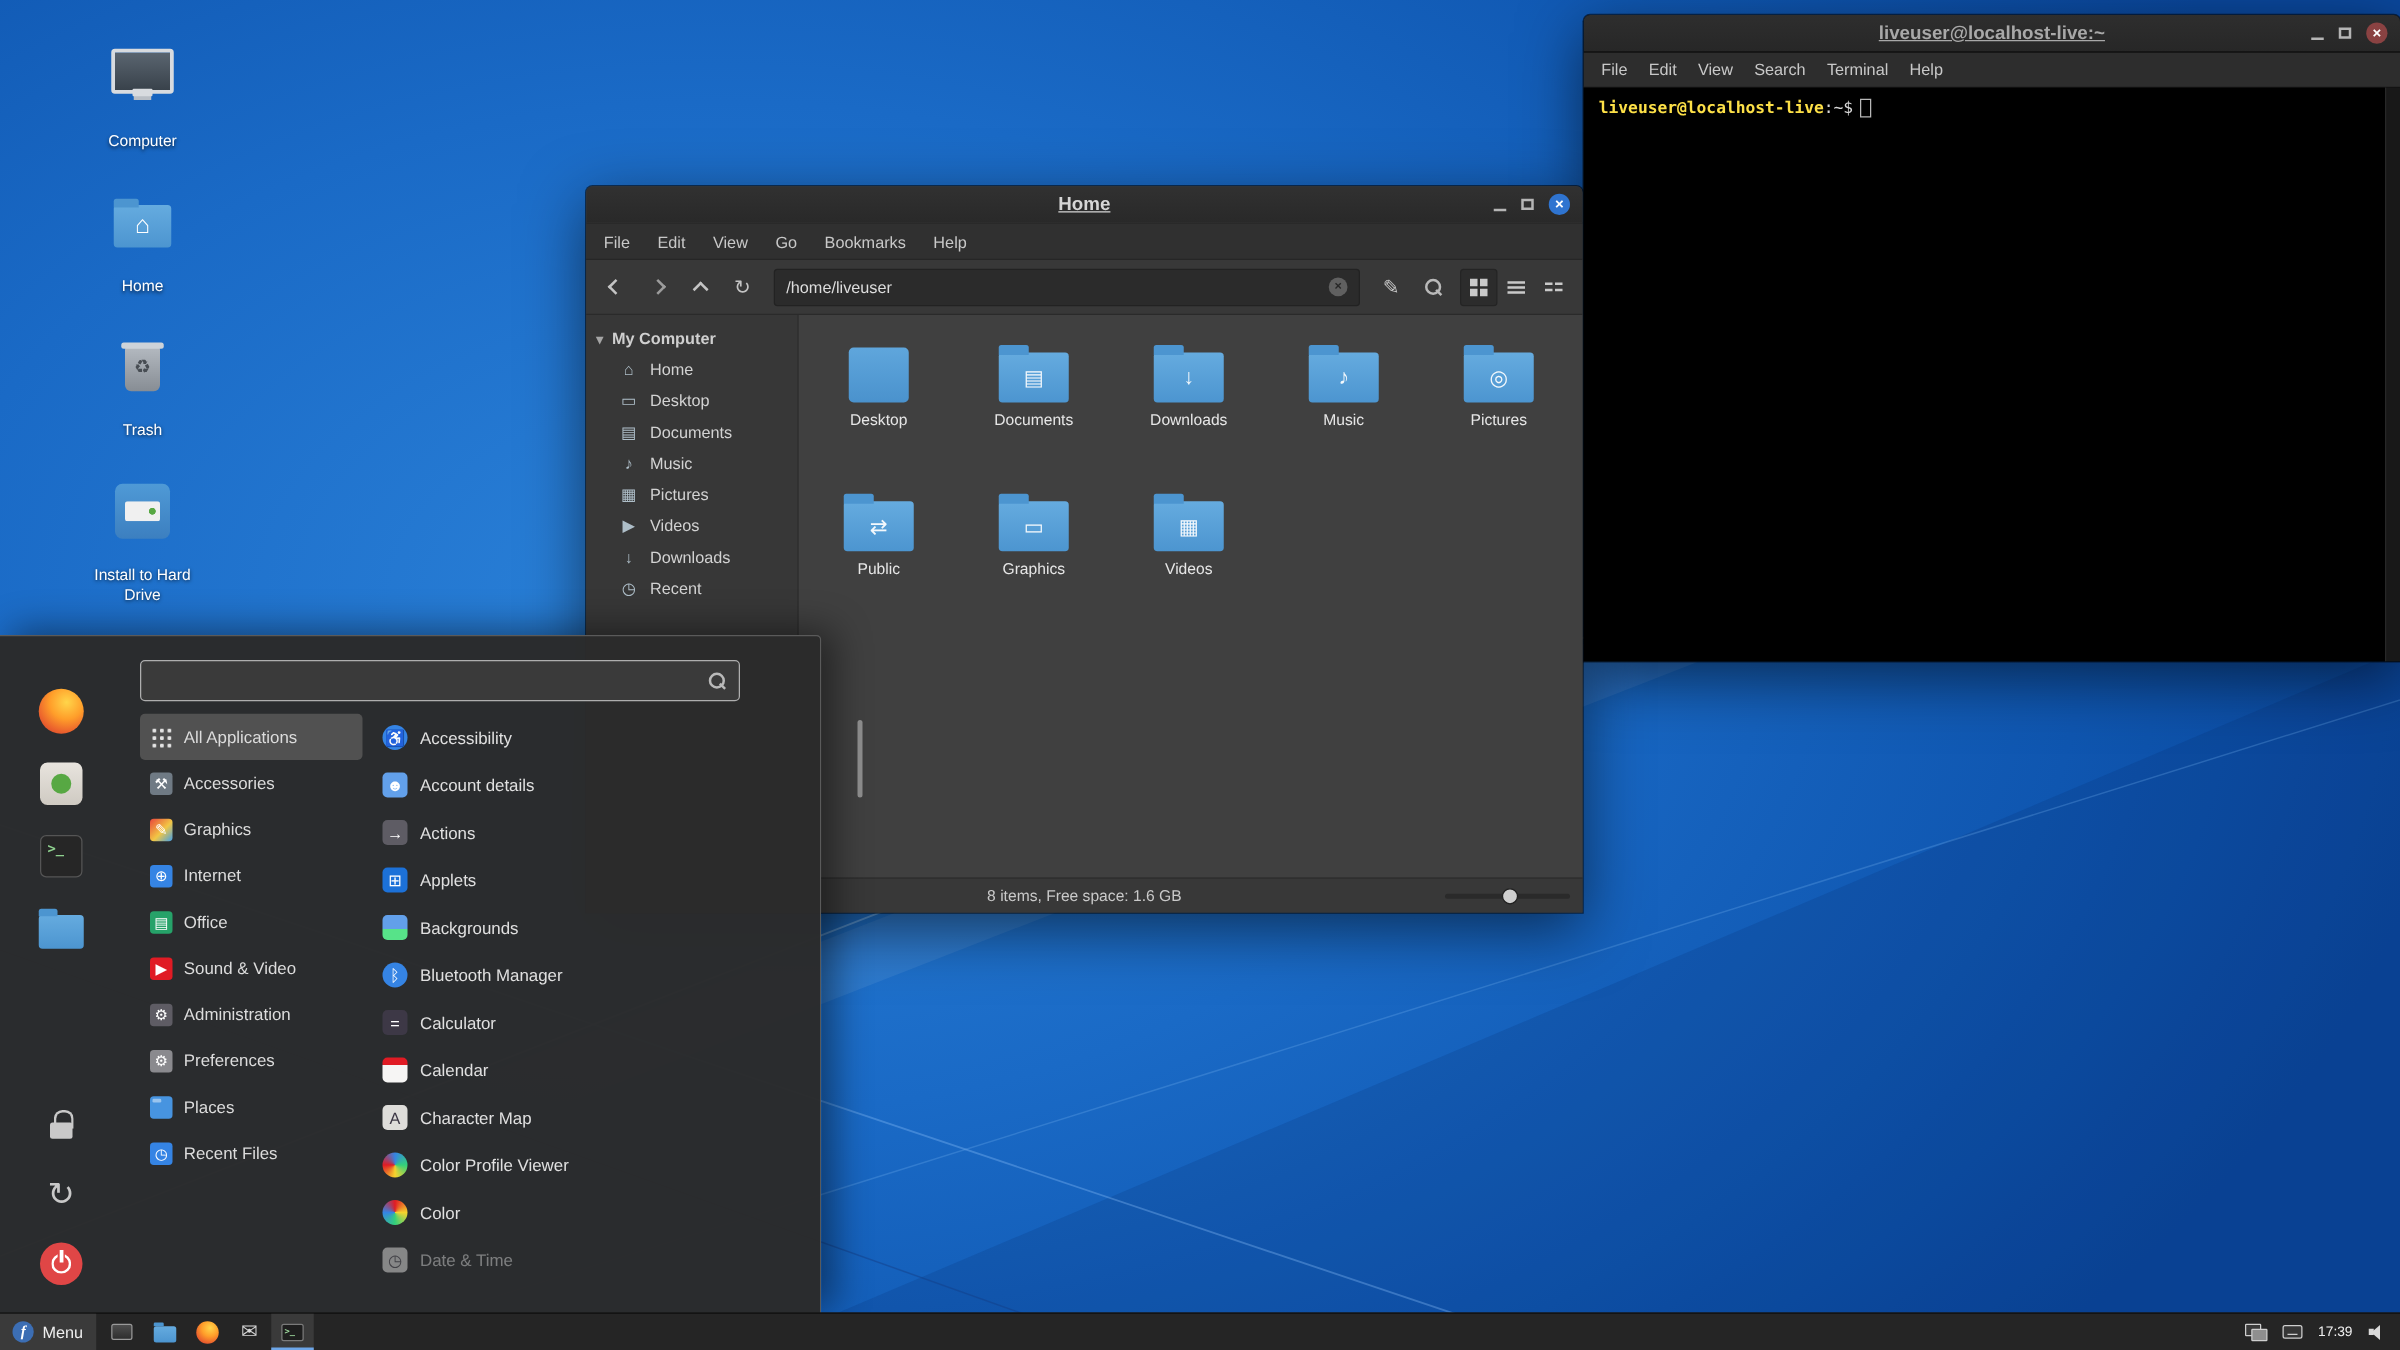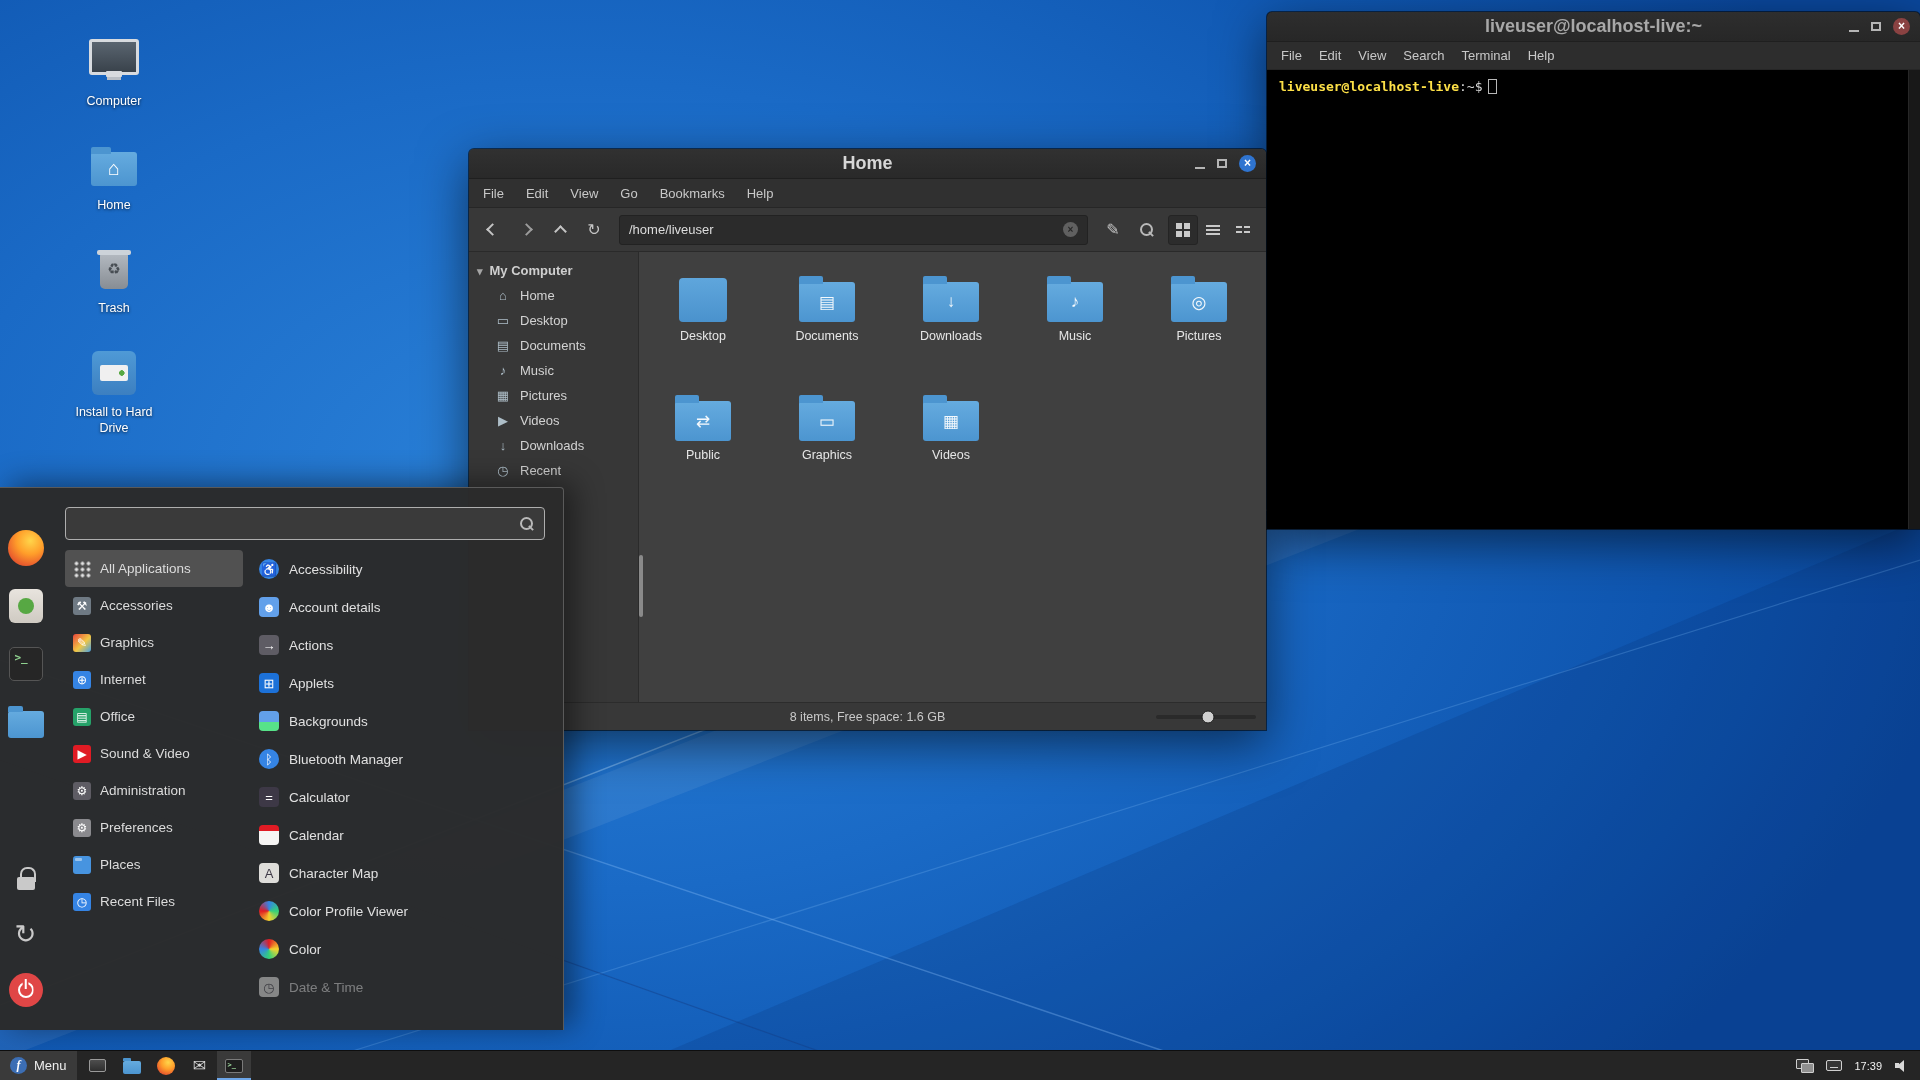--- a/index.html
+++ b/index.html
@@ -8,38 +8,38 @@
 
   
   #wallpaper { position:absolute; inset:0; z-index:0;
     background: radial-gradient(1400px 900px at 30% 45%, #2b82d9 0%, #1a6ac6 45%, #0f56b0 78%, #0a479c 100%); }
   #wallpaper svg { position:absolute; inset:0; }
 
   
   .desktop-icons { position:absolute; left:59px; top:36px; width:110px; display:flex; flex-direction:column; gap:30px; z-index:1; }
   .desk-item { display:flex; flex-direction:column; align-items:center; }
   .desk-art { position:relative; width:100%; height:56px; display:block; }
-  .desk-label { margin-top:2px; font-size:12.5px; color:#fff; text-align:center; text-shadow:0 1px 3px rgba(0,0,0,.7); width:92px; line-height:1.25; }
+  .desk-label { margin-top:14px; font-size:12.5px; color:#fff; text-align:center; text-shadow:0 1px 3px rgba(0,0,0,.7); width:92px; line-height:1.25; }
   .desk-item .emb { position:absolute; left:50%; transform:translateX(-50%); color:#fff; }
   .ic-computer .desk-art::before { content:""; position:absolute; left:50%; top:3px; transform:translateX(-50%); width:44px; height:30px; border:3px solid #d8dbdf; border-radius:3px; background:linear-gradient(#5a6570,#39424b); }
   .ic-computer .desk-art::after { content:""; position:absolute; left:50%; top:35px; transform:translateX(-50%); width:16px; height:6px; background:#d8dbdf; border-radius:1px; box-shadow:0 4px 0 -1px #b9bec5; }
   .ic-home-folder .desk-art::before { content:""; position:absolute; left:50%; top:12px; transform:translateX(-50%); width:46px; height:34px; background:linear-gradient(#65abdf,#4c95d0); border-radius:3px; }
   .ic-home-folder .desk-art::after { content:""; position:absolute; left:calc(50% - 23px); top:7px; width:20px; height:7px; background:#4c95d0; border-radius:2px 2px 0 0; }
   .ic-home-folder .emb { top:17px; font-size:20px; }
   .ic-trash .desk-art::before { content:""; position:absolute; left:50%; top:10px; transform:translateX(-50%); width:28px; height:36px; background:linear-gradient(#b4bac1,#878d94); border-radius:3px 3px 5px 5px; }
   .ic-trash .desk-art::after { content:""; position:absolute; left:50%; top:7px; transform:translateX(-50%); width:34px; height:5px; background:#cdd3d9; border-radius:2px; }
   .ic-trash .emb { top:17px; font-size:15px; color:#474d53; }
   .ic-installer .desk-art::before { content:""; position:absolute; left:50%; top:4px; transform:translateX(-50%); width:44px; height:44px; background:linear-gradient(#4f9ad6,#3c7fc0); border-radius:6px; }
   .ic-installer .desk-art::after { content:""; position:absolute; left:50%; top:18px; transform:translateX(-50%); width:28px; height:16px; border-radius:2px;
     background: radial-gradient(circle at 78% 50%, #57a843 2.5px, transparent 3px), #f0f0f0; }
 
   
   .window { position:absolute; border-radius:5px 5px 0 0; background:#3c3c3c; box-shadow:0 14px 50px rgba(0,0,0,.55), 0 0 0 1px rgba(0,0,0,.55); }
   .titlebar { height:30px; background:linear-gradient(#313131,#292929); border-bottom:1px solid #1f1f1f; border-radius:5px 5px 0 0; position:relative; display:flex; align-items:center; }
-  .title { position:absolute; left:0; right:0; text-align:center; font-size:18px; font-weight:bold; color:#d6d6d6; }
+  .title { position:absolute; left:0; right:0; text-align:center; font-size:15px; font-weight:bold; color:#d6d6d6;text-decoration:underline; }
   .win-btns { margin-left:auto; display:flex; align-items:center; gap:12px; padding-right:10px; position:relative; z-index:2; }
   .btn-min { width:10px; height:2px; background:#b5b5b5; margin-top:8px; }
   .btn-max { width:10px; height:9px; border:2px solid #b5b5b5; }
   .btn-close { width:17px; height:17px; border-radius:50%; color:#fff; font-size:12px; line-height:16px; text-align:center; font-weight:bold; }
   .menubar { display:flex; gap:22px; align-items:center; height:29px; padding:0 14px; font-size:13px; color:#c8c8c8; background:#303030; border-bottom:1px solid #262626; }
   .mb-item { cursor:default;text-align:center; }
 
   
   #terminal { left:1267px; top:12px; width:653px; height:517px; z-index:5; background:#000; }
   #terminal .titlebar { background:linear-gradient(#2e2e2e,#272727); }
@@ -96,21 +96,21 @@
   .kind-desktop .folder::before { display:none; }
   .file-label { margin-top:7px; font-size:12.5px; color:#e6e6e6; }
   .statusbar { position:absolute; left:0; right:0; bottom:0; height:28px; background:#383838; border-top:1px solid #2c2c2c; }
   .status-text { position:absolute; left:0; right:0; top:7px; text-align:center; color:#c9c9c9; font-size:12.5px; }
   .zoom { position:absolute; right:10px; top:0; bottom:0; width:100px; display:flex; align-items:center; }
   .zoom-track { position:relative; width:100%; height:4px; background:#2a2a2a; border-radius:2px; }
   .zoom-fill { height:100%; background:#8f8f8f; border-radius:2px; }
   .zoom-knob { position:absolute; top:50%; transform:translate(-50%,-50%); width:13px; height:13px; border-radius:50%; background:#cfcfcf; border:1px solid #1f1f1f; }
 
   
-  #menu { position:absolute; left:0; top:487px; width:564px; height:543px; background:rgba(43,43,43,.98);
+  #menu { position:absolute; left:0; top:508px; width:657px; height:543px; background:rgba(43,43,43,.98);
     border-top:1px solid #5a5a5a; border-right:1px solid #5a5a5a; border-radius:0 4px 0 0; z-index:50; display:flex;
     box-shadow:10px -4px 30px rgba(0,0,0,.45); }
   .fav-col { width:98px; display:flex; flex-direction:column; align-items:center; padding:40px 0 20px; }
   .fav-list, .session-list { display:flex; flex-direction:column; align-items:center; gap:18px; }
   .session-list { margin-top:auto; gap:16px; }
   .fav { width:40px; height:40px; display:flex; align-items:center; justify-content:center; border-radius:4px; }
   .fav .art { position:relative; display:block; }
   .ic-firefox .art { width:36px; height:36px; border-radius:50%; background:radial-gradient(circle at 62% 30%, #ffd54a, #ff9e2a 40%, #ea5f2d 72%, #c23c2a); }
   .ic-software .art { width:34px; height:34px; border-radius:6px; background:linear-gradient(#e8e4de,#cfcac2); }
   .ic-software .art::after { content:""; position:absolute; inset:9px; border-radius:50%; background:#57a843; }

